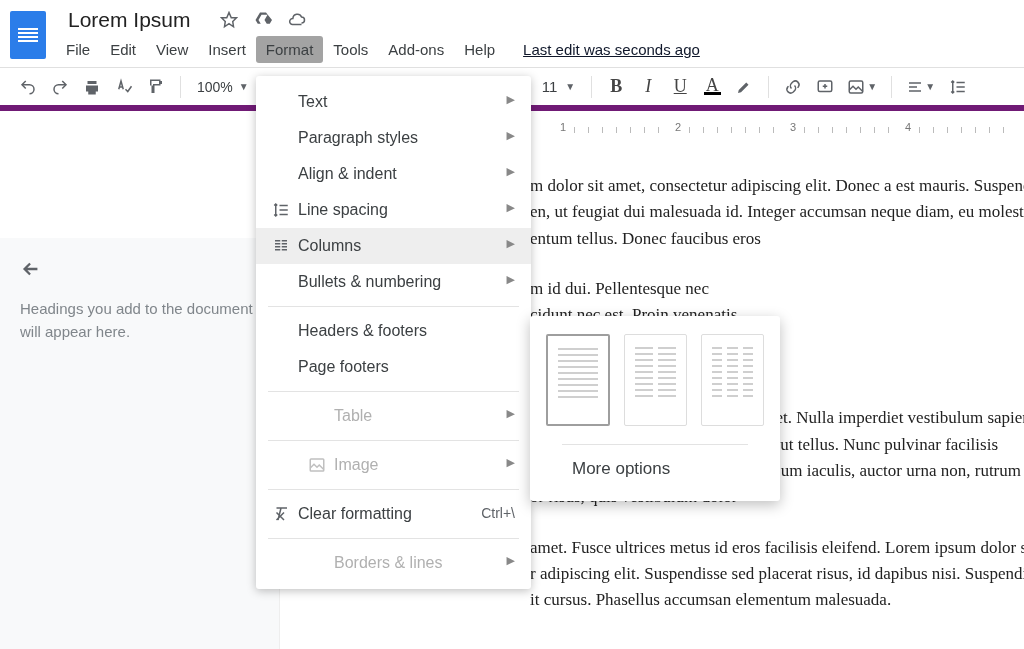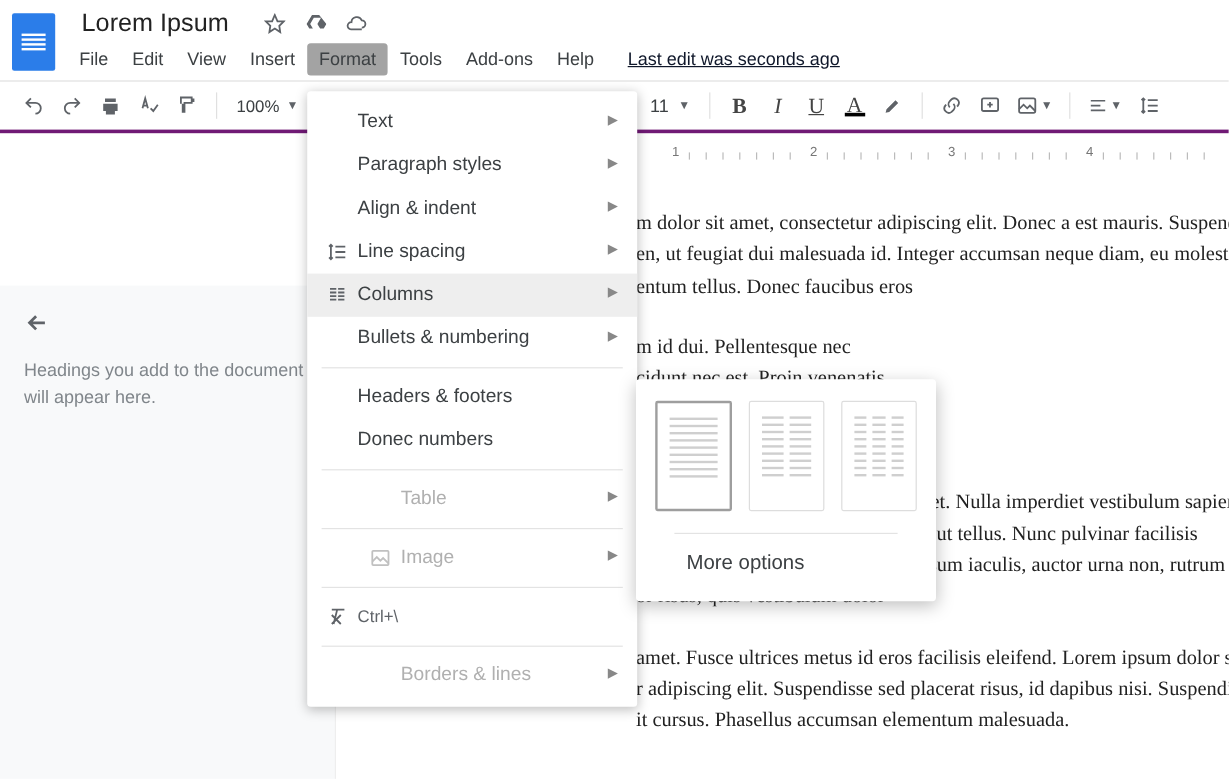--- a/index.html
+++ b/index.html
@@ -9,21 +9,21 @@
   .docs-logo span { display:block; height:2px; background:#fff;}
   .title-area { display:flex; flex-direction:column; }
   .doc-title { font-size: 21px; color:#222; padding: 2px 6px; }
   .title-row { display:flex; align-items:center; gap:12px; padding-left:6px;}
   .title-icons { display:flex; gap:14px; margin-left:10px; color:#5f6368;}
   .title-icon { width:20px; height:20px; display:inline-flex; align-items:center; justify-content:center; font-size:18px;}
   .menubar { display:flex; align-items:center; gap:0; padding:2px 0 0 0;}
   .menu-item { padding:5px 10px; font-size:15px; color:#3c4043; cursor:pointer; border-radius:3px;}
   .menu-item.active { background:#a3a3a3;}
   .last-edit { color:#0f172a; text-decoration:underline; margin-left:18px; font-size:15px;}
-  .toolbar { height:44px; border-top:1px solid #e0e0e0; border-bottom:3px solid #701a75; display:flex; align-items:center; padding:0 12px; margin-top:4px;}
+  .toolbar { height:44px; border-top:1px solid #e0e0e0; border-bottom:6px solid #701a75; display:flex; align-items:center; padding:0 12px; margin-top:4px;}
   .tb-btn { width:28px; height:28px; display:inline-flex; align-items:center; justify-content:center; color:#5f6368; cursor:pointer; margin:0 2px;}
   .tb-sep { width:1px; height:22px; background:#e0e0e0; margin:0 8px;}
   .tb-zoom { display:flex; align-items:center; gap:6px; font-size:14px; color:#3c4043; padding:0 8px;}
   .tb-font-size { display:flex; align-items:center; gap:8px; font-size:15px; padding:0 8px;}
   .caret { font-size:10px; color:#5f6368;}
   .tb-text-group { display:flex; align-items:center;}
   .bold { font-weight:bold; font-family:Georgia,serif; font-size:18px; color:#444;}
   .italic { font-style:italic; font-family:Georgia,serif; font-size:18px; color:#444;}
   .underline { text-decoration:underline; font-family:Georgia,serif; font-size:18px; color:#444;}
   .textcolor { font-family:Georgia,serif; font-size:18px; color:#444; border-bottom:3px solid #000; padding:0 2px; line-height:14px;}
@@ -288,21 +288,21 @@
       <span class="fm-label">Bullets &amp; numbering</span>
       <span class="fm-arrow">▶</span>
     </div>
     <div class="fm-sep"></div>
     <div class="fm-item">
       <span class="fm-icon"></span>
       <span class="fm-label">Headers &amp; footers</span>
     </div>
     <div class="fm-item">
       <span class="fm-icon"></span>
-      <span class="fm-label">Donec numbers</span>
+      <span class="fm-label">Page footers</span>
     </div>
     <div class="fm-sep"></div>
     <div class="fm-item disabled">
       <span class="fm-icon"></span>
       <span class="fm-label">Table</span>
       <span class="fm-arrow">▶</span>
     </div>
     <div class="fm-sep"></div>
     <div class="fm-item disabled">
       <span class="fm-icon">
@@ -314,20 +314,21 @@
       <span class="fm-label">Image</span>
       <span class="fm-arrow">▶</span>
     </div>
     <div class="fm-sep"></div>
     <div class="fm-item">
       <span class="fm-icon">
         <svg width="18" height="18" viewBox="0 0 24 24" fill="none" stroke="#5f6368" stroke-width="2">
           <path d="M6 4h14M12 4l-4 16M6 10l10 10M16 10L6 20"></path>
         </svg>
       </span>
+      <span class="fm-label">Clear formatting</span>
       <span class="fm-shortcut">Ctrl+\</span>
     </div>
     <div class="fm-sep"></div>
     <div class="fm-item disabled">
       <span class="fm-icon"></span>
       <span class="fm-label">Borders &amp; lines</span>
       <span class="fm-arrow">▶</span>
     </div>
   </div>
 

